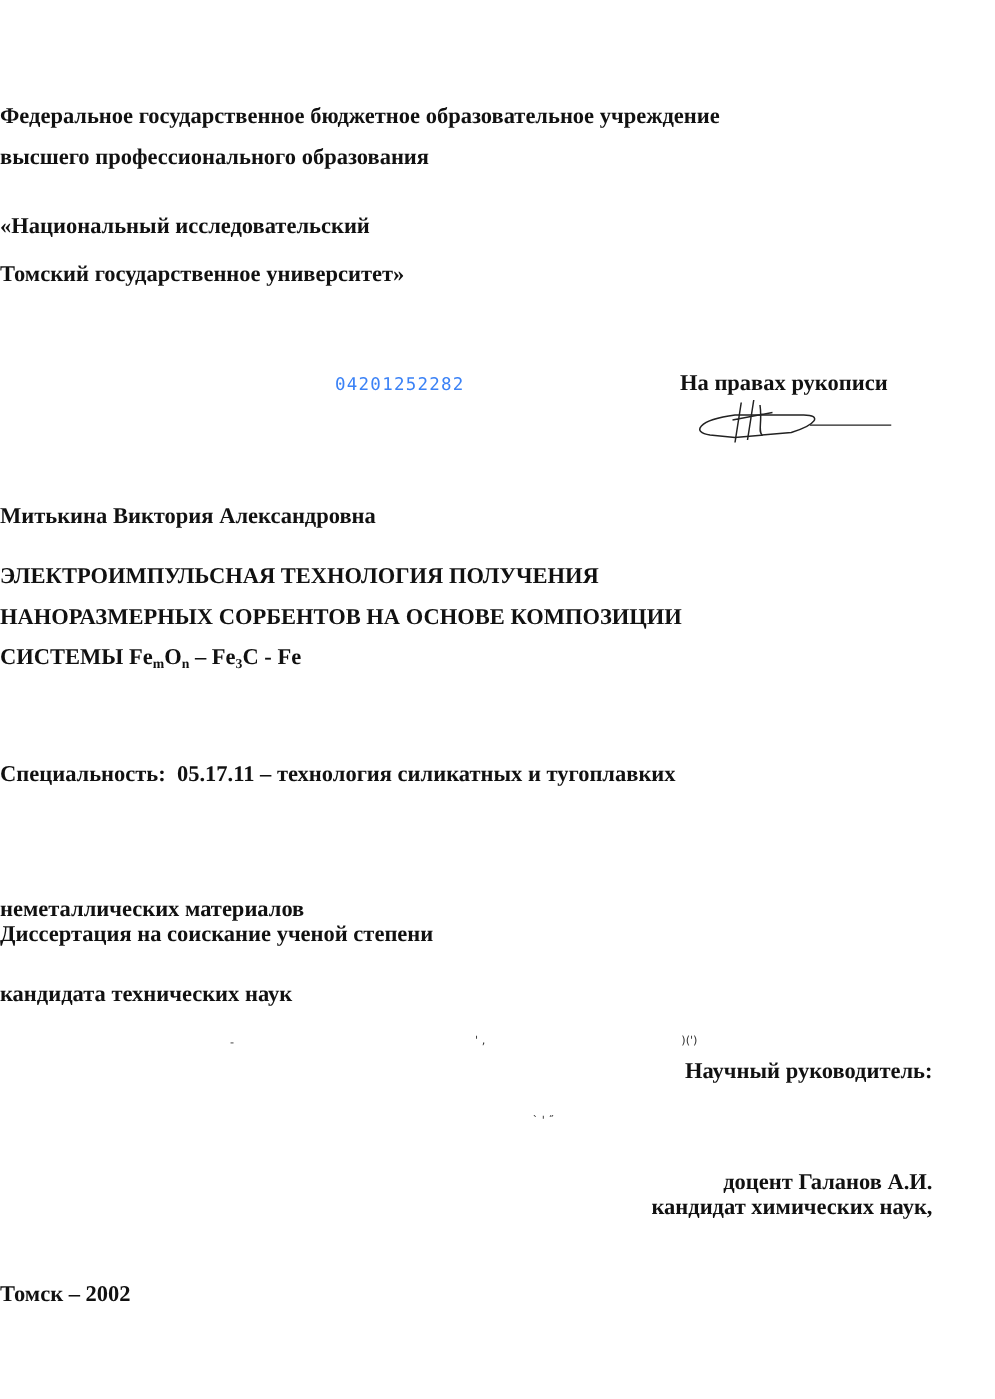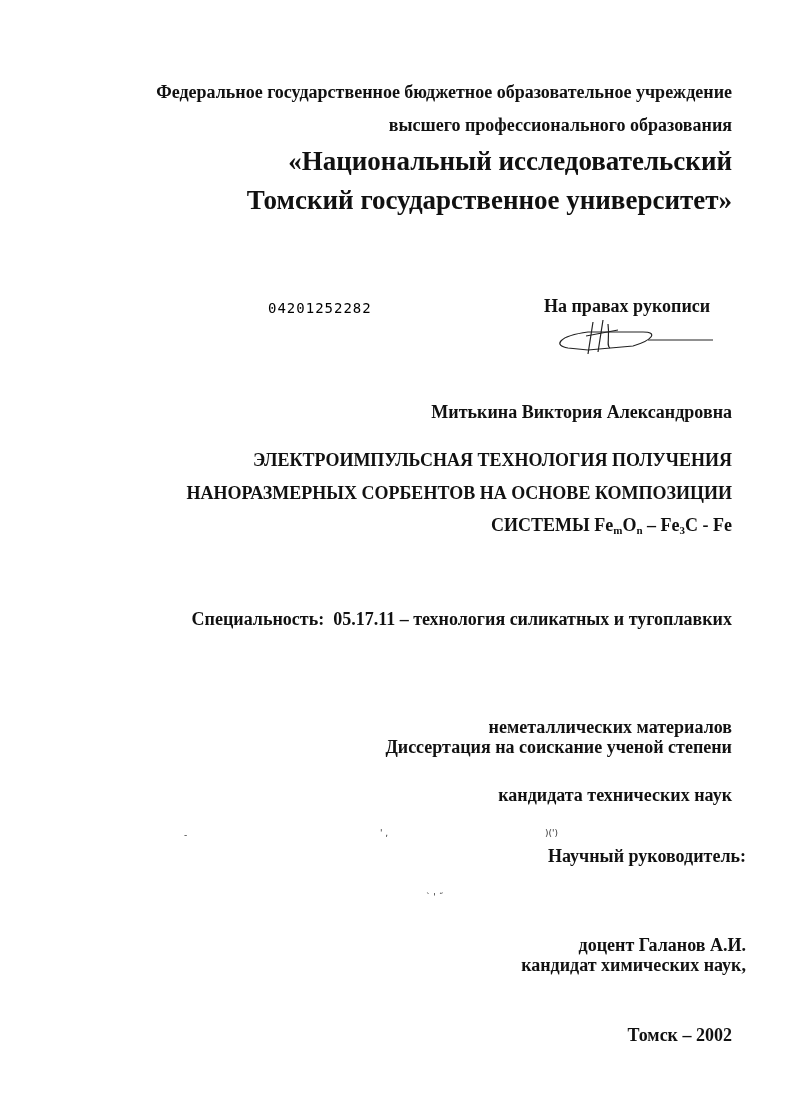--- a/index.html
+++ b/index.html
@@ -1,22 +1,22 @@
 <!DOCTYPE html>
 <html><head>
 <meta charset="utf-8">
 <style>
   html, body { margin:0; padding:0; background:#ffffff; }
   body { width:796px; height:1119px; position:relative; overflow:hidden;
          font-family:"Liberation Serif", "DejaVu Serif", serif; color:#111; font-weight:bold; }
-  .line { position:absolute; left:0; width:732px; text-align:right; white-space:nowrap; }
+  .line { position:absolute; left:0; width:732px; text-align:left; white-space:nowrap; }
   .abs { position:absolute; white-space:nowrap; }
   .f18 { font-size:18px; }
-  .f21 { font-size:27px; }
-  .mono { font-family:"DejaVu Sans Mono", monospace; font-weight:normal; font-size:14px; letter-spacing:1px; color:#000000; }
+  .f21 { font-size:18px;margin-top:24px; }
+  .mono { font-family:"DejaVu Sans Mono", monospace; font-weight:normal; font-size:14px; letter-spacing:1px; color:#3b82f6; }
   sub { font-size:11px; vertical-align:-3px; }
   .speck { position:absolute; font-size:9px; font-weight:normal; color:#333; font-family:"DejaVu Sans", sans-serif; }
 </style>
 </head>
 <body>
 
 <div>
   <div class="line f18" style="top:82px;">Федеральное государственное бюджетное образовательное учреждение</div>
   <div class="line f18" style="top:115px;">высшего профессионального образования</div>
   <div class="line f21" style="top:146px;">«Национальный исследовательский</div>

